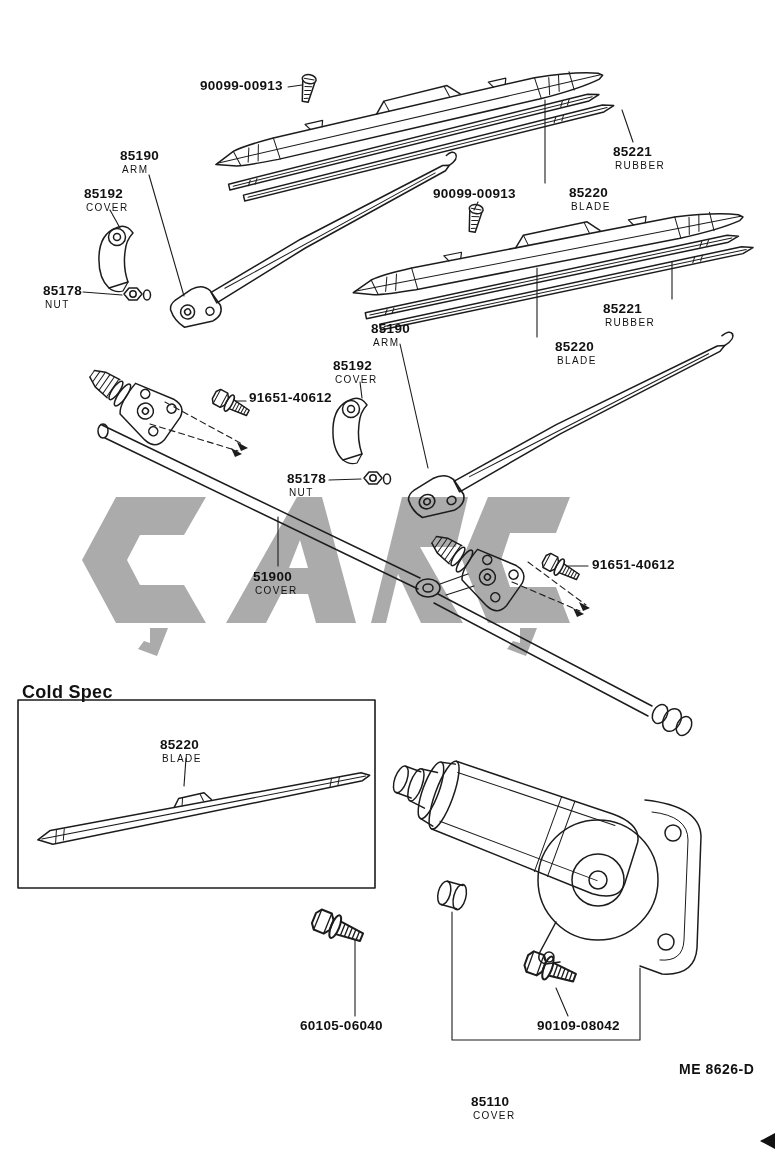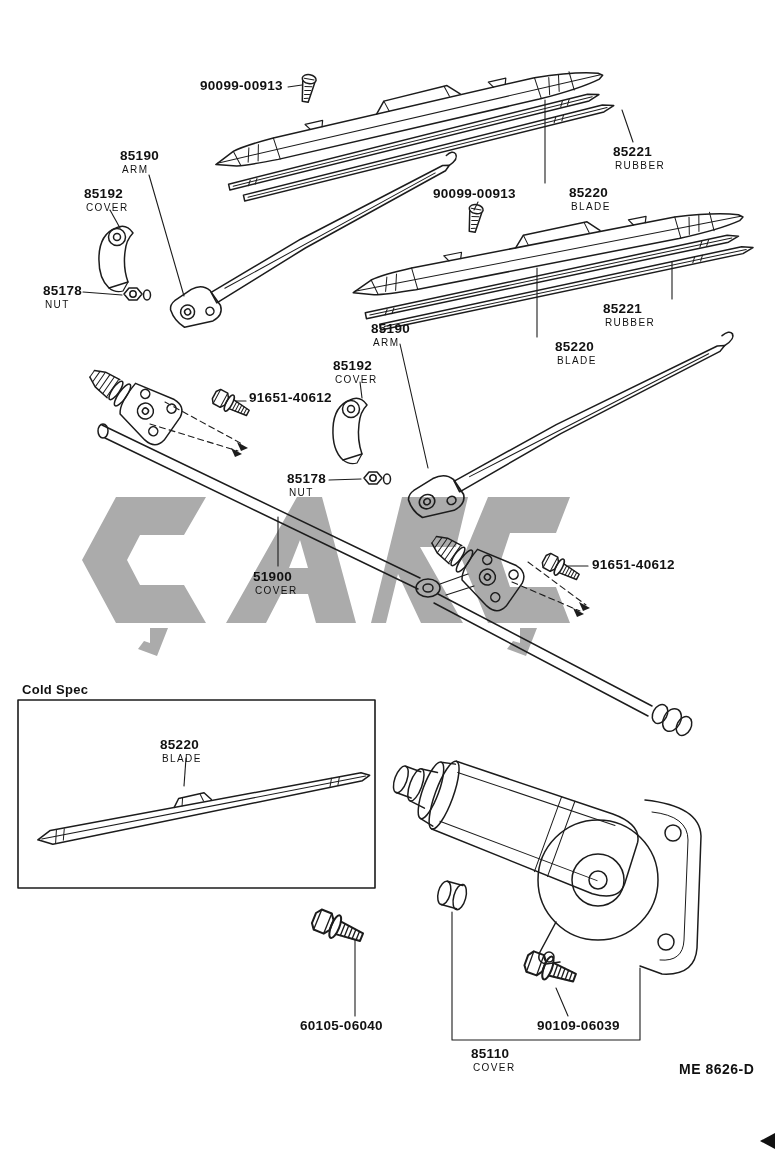--- a/index.html
+++ b/index.html
@@ -4,21 +4,21 @@
 <style>
   html,body{margin:0;padding:0;background:#e8e8e8;}
   .page{
     position:relative;width:776px;height:1152px;background:#ffffff;
     font-family:"Liberation Sans",sans-serif;color:#111;overflow:hidden;
   }
   .drawing{position:absolute;left:0;top:0;z-index:1;}
   .lbl{position:absolute;z-index:2;display:flex;flex-direction:column;line-height:1.2;}
   .lbl .part{font-weight:bold;font-size:13.5px;letter-spacing:.3px;white-space:nowrap;}
   .lbl .sub{font-weight:normal;font-size:10px;letter-spacing:1.4px;padding-left:2px;white-space:nowrap;}
-  .lbl.title .part{font-size:13px;}
+  .lbl.title .part{font-size:18px;}
   .lbl.code .part{font-size:14px;letter-spacing:.5px;}
 </style>
 </head>
 <body>
 
 <div class="page">
 
   <svg class="drawing" width="776" height="1152" viewBox="0 0 776 1152" xmlns="http://www.w3.org/2000/svg">
 
     <defs>
@@ -297,24 +297,24 @@
   <div class="lbl" style="left:160px;top:737px">
     <span class="part">85220</span>
     <span class="sub">BLADE</span>
   </div>
 
   <div class="lbl" style="left:300px;top:1018px">
     <span class="part">60105-06040</span>
   </div>
 
   <div class="lbl" style="left:537px;top:1018px">
-    <span class="part">90109-06039</span>
-  </div>
-
-  <div class="lbl" style="left:471px;top:1046px">
+    <span class="part">90109-08042</span>
+  </div>
+
+  <div class="lbl" style="left:471px;top:1094px">
     <span class="part">85110</span>
     <span class="sub">COVER</span>
   </div>
 
   <div class="lbl code" style="left:679px;top:1061px">
     <span class="part">ME 8626-D</span>
   </div>
 
 </div>
 

